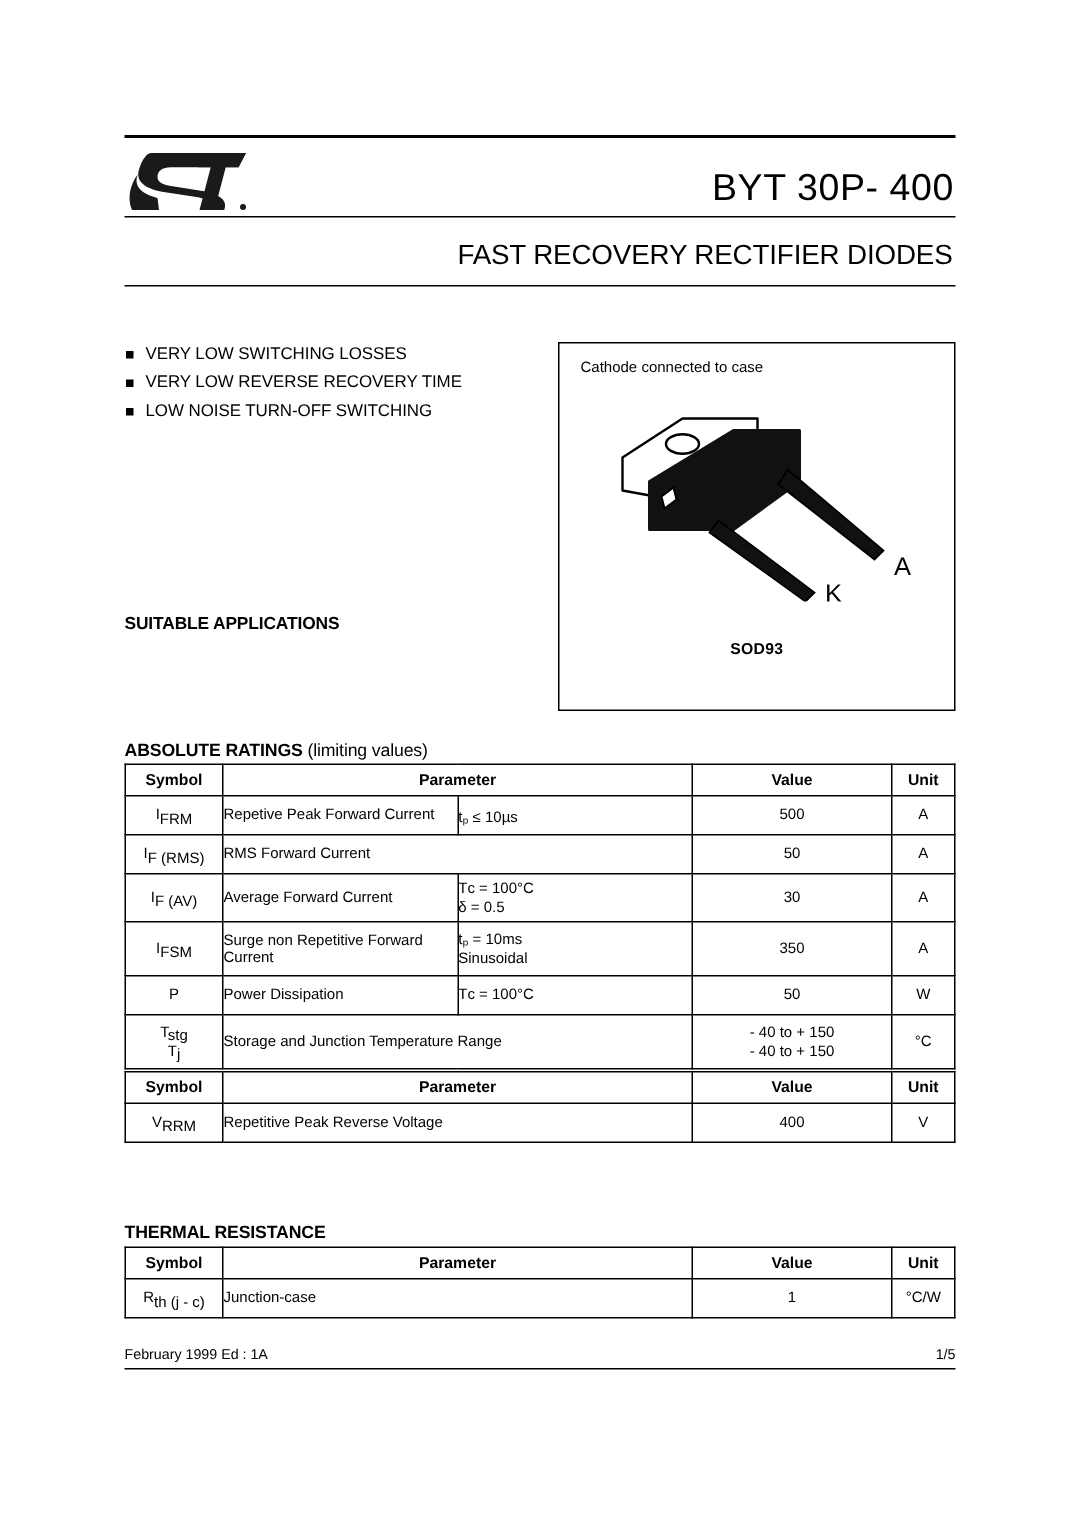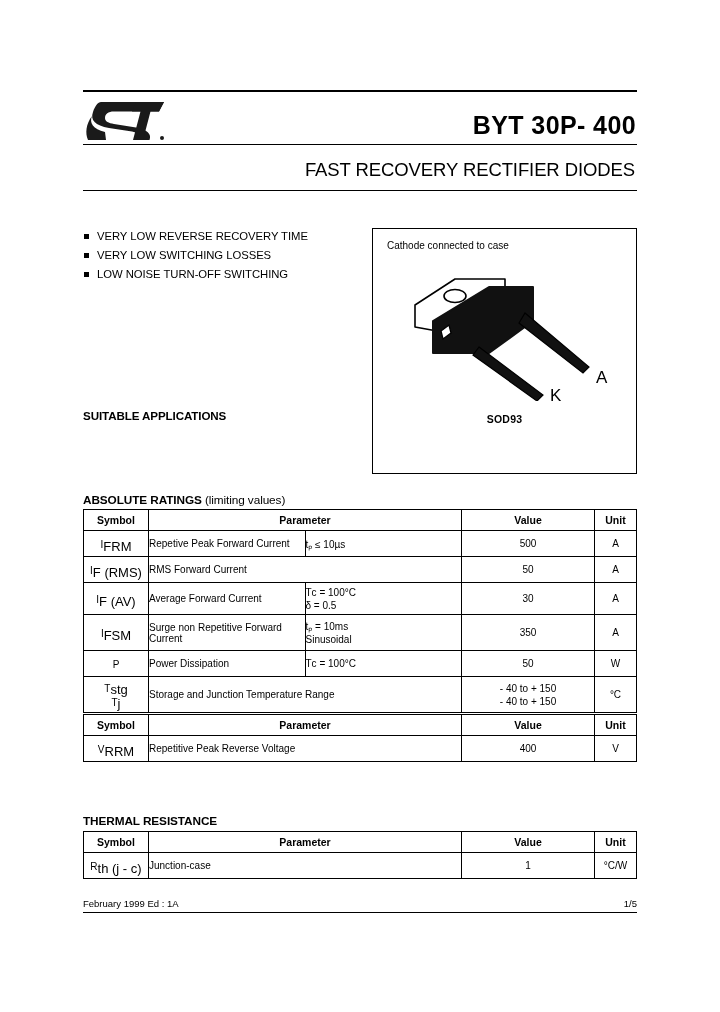--- a/index.html
+++ b/index.html
@@ -49,21 +49,21 @@
   }
   .logo {
     width: 84px;
     height: 44px;
     display: block;
     margin-left: 1px;
     margin-bottom: 2px;
   }
   .part-title {
     font-size: 25px;
-    font-weight: bold;
+    font-weight: normal;
     letter-spacing: 0.4px;
     line-height: 1;
     padding-bottom: 6px;
     padding-right: 1px;
     white-space: nowrap;
   }
   .subtitle-row {
     text-align: right;
     font-size: 18.5px;
     letter-spacing: -0.1px;
@@ -135,21 +135,21 @@
     position: absolute;
     left: 20px;
     top: 32px;
     width: 225px;
     height: 140px;
   }
   .pkg-name {
     position: absolute;
     width: 100%;
     text-align: center;
-    top: 184px;
+    top: 198px;
     font-size: 10.5px;
     font-weight: bold;
     letter-spacing: 0.2px;
   }
   .pkg-sub {
     position: absolute;
     width: 100%;
     text-align: center;
     top: 195px;
     font-size: 10.5px;
@@ -192,21 +192,21 @@
   .c-unit  { width: 41px;  text-align: center; }
 
   td.c-par  { padding-left: 6px; }
   td.c-cond { padding-left: 5px; }
 
   .r-1line { height: 26px; }
   .r-2line { height: 32px; }
   .r-3line { height: 36px; }
 
   sub {
-    font-size: 13px;
+    font-size: 10px;
     vertical-align: baseline;
     position: relative;
     top: 2.5px;
   }
   .sym { white-space: nowrap; }
   .stack { line-height: 13px; }
 
   
   #abs-head   { position: absolute; top: 493px; left: 0; }
   #tbl-abs    { position: absolute; top: 509px; left: 0; }
@@ -246,22 +246,22 @@
       </svg>
       <div class="part-title">BYT 30P- 400</div>
     </div>
     <div class="rule-thin"></div>
     <div class="subtitle-row">FAST RECOVERY RECTIFIER DIODES</div>
     <div class="rule-thin"></div>
   </div>
 
   <div class="features">
     <ul class="bullets">
+      <li>VERY LOW SWITCHING LOSSES</li>
       <li>VERY LOW REVERSE RECOVERY TIME</li>
-      <li>VERY LOW SWITCHING LOSSES</li>
       <li>LOW NOISE TURN-OFF SWITCHING</li>
     </ul>
   </div>
 
   <div class="apps">
     <div class="apps-title">SUITABLE APPLICATIONS</div>
   </div>
 
   <div class="pkg-box">
     <div class="pkg-caption">Cathode connected to case</div>

